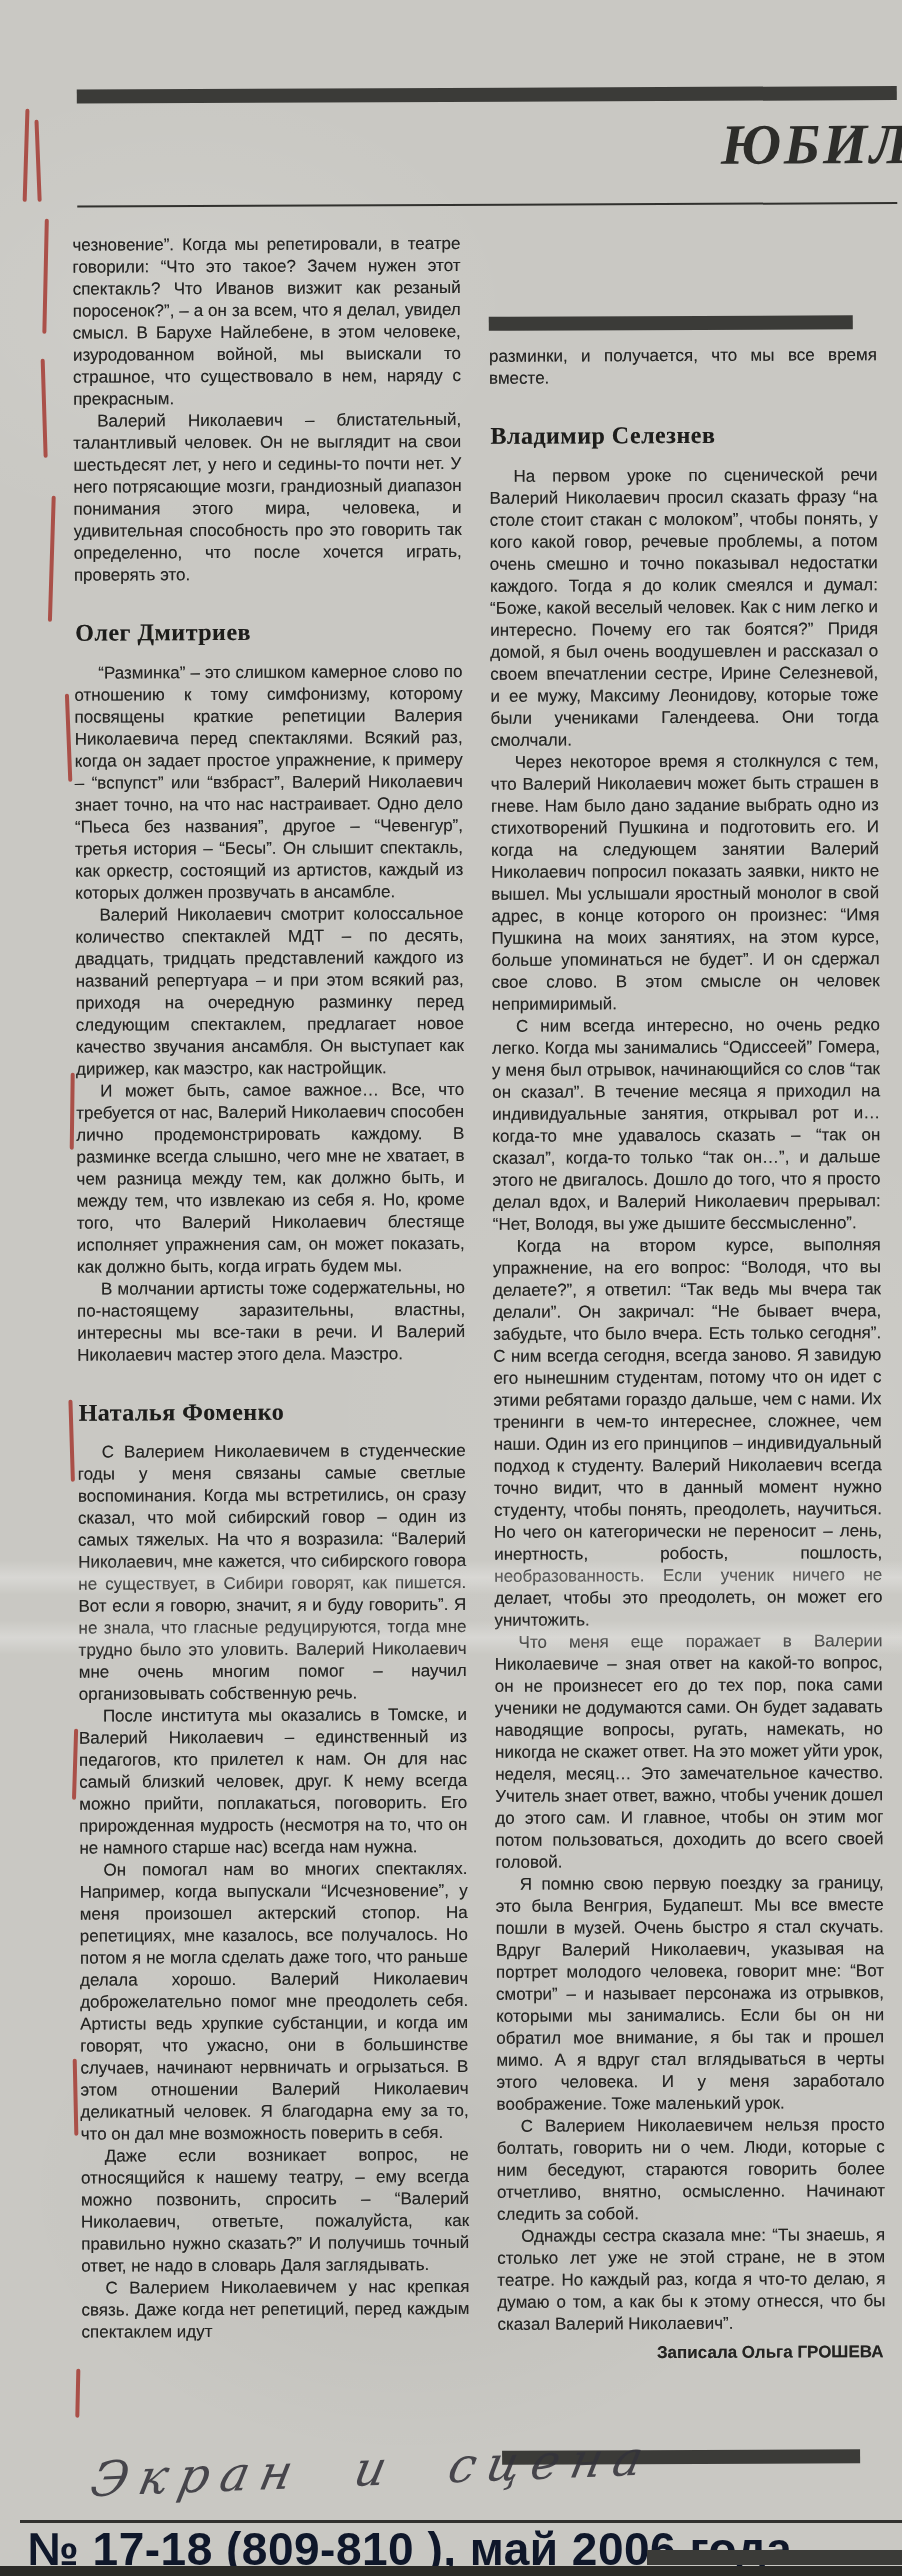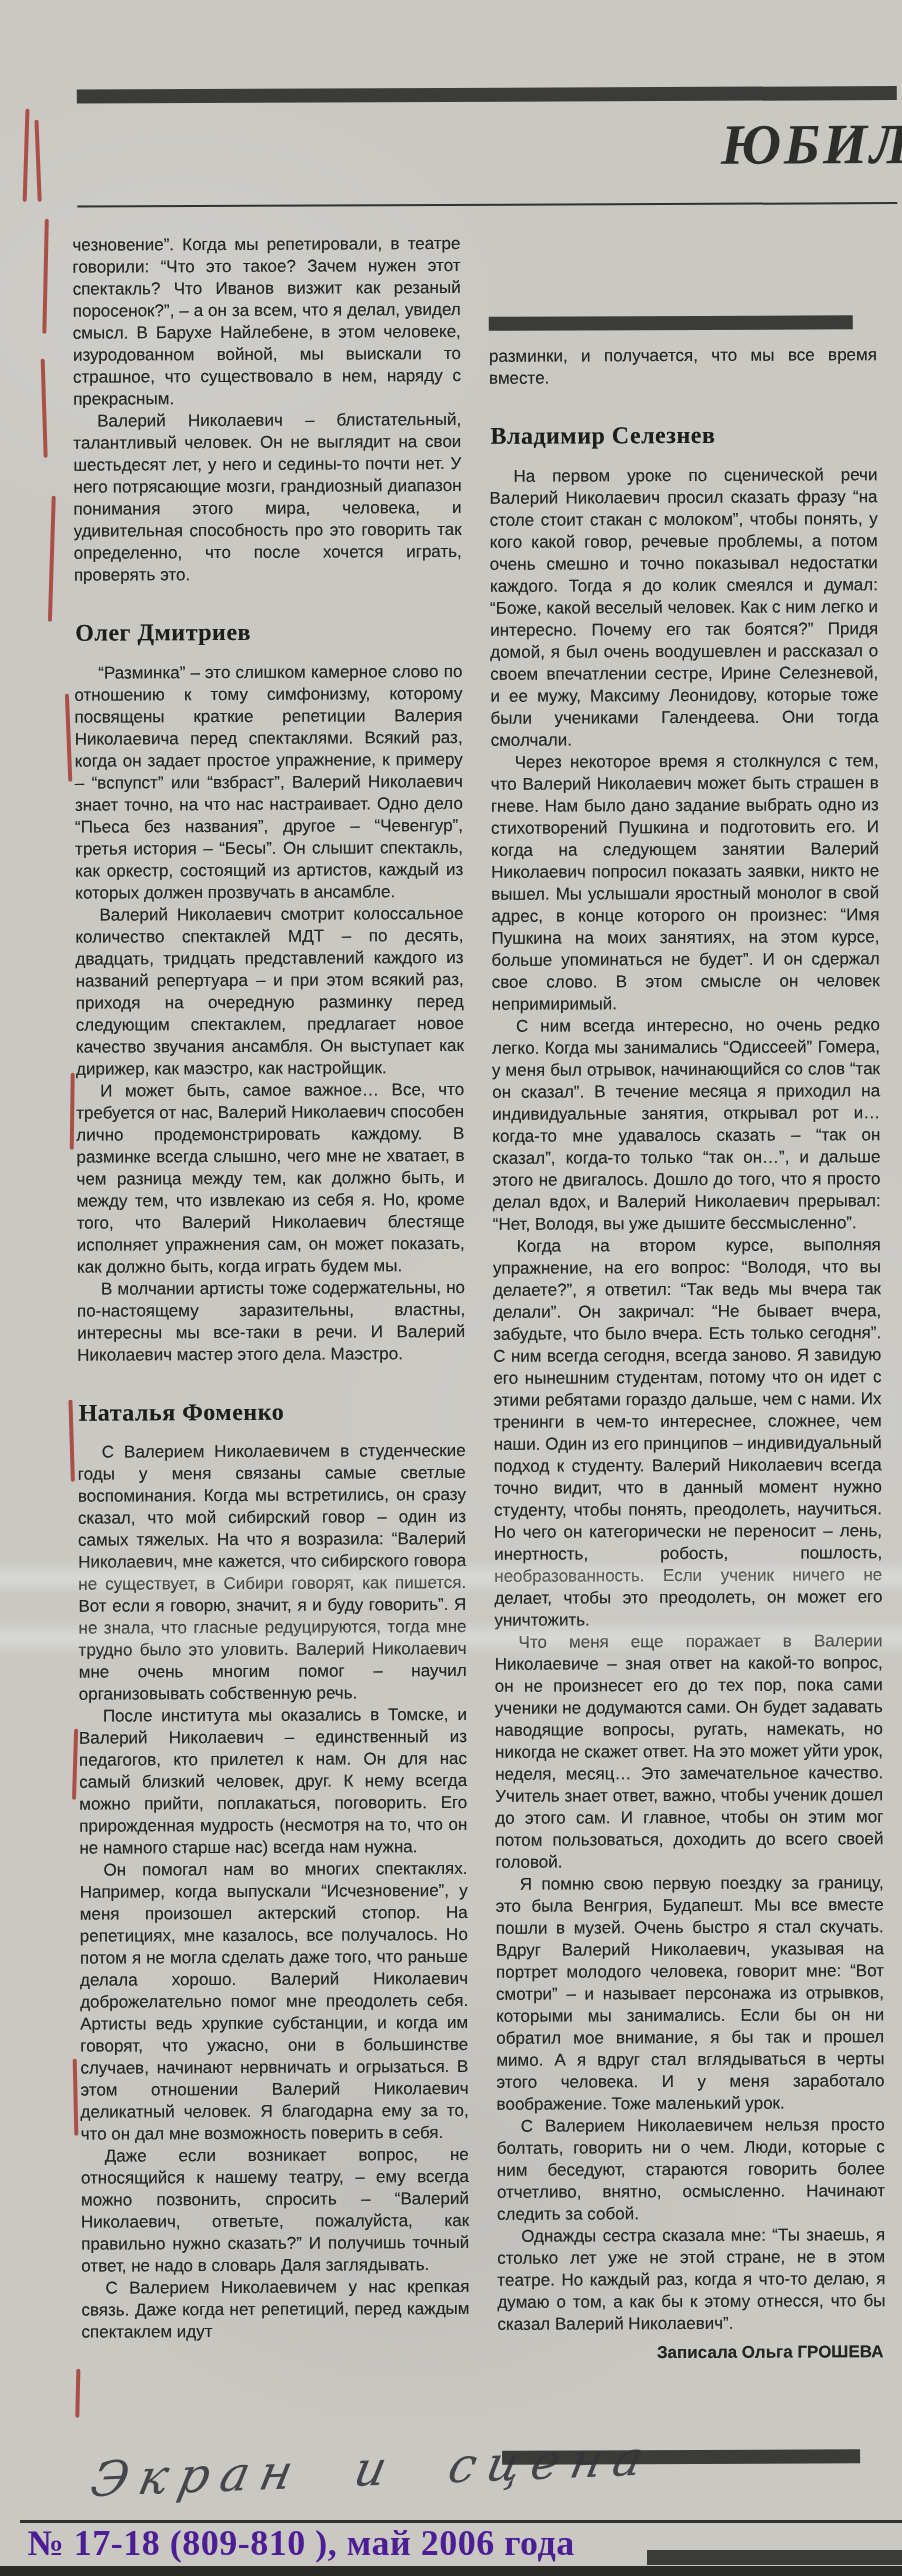--- a/index.html
+++ b/index.html
@@ -49,22 +49,22 @@
 
   .handwriting{
     position:absolute;left:92px;top:2451px;white-space:nowrap;
     font-family:"DejaVu Serif", serif;font-style:italic;
     font-size:48px;letter-spacing:11px;word-spacing:26px;
     color:#34343b;opacity:.88;
     transform:rotate(-2.2deg) skewX(-14deg);transform-origin:left center;
   }
   .issue{
     position:absolute;left:27.5px;top:2522px;white-space:nowrap;
-    font-family:Liberation Serif, serif;font-weight:bold;
-    font-size:36px;letter-spacing:0.5px;color:#4c1d95;
+    font-family:Liberation Sans, sans-serif;font-weight:bold;
+    font-size:46px;letter-spacing:0.5px;color:#0f172a;
   }
   .red-mark{
     position:absolute;width:3.8px;border-radius:2.2px;background:#a43b32;opacity:.85;
   }
   .bottom-edge{position:absolute;left:0;top:2566px;width:902px;height:10px;background:#2b2b28;}
 </style>
 </head>
 <body>
 
 <div class="paper-texture"></div>

